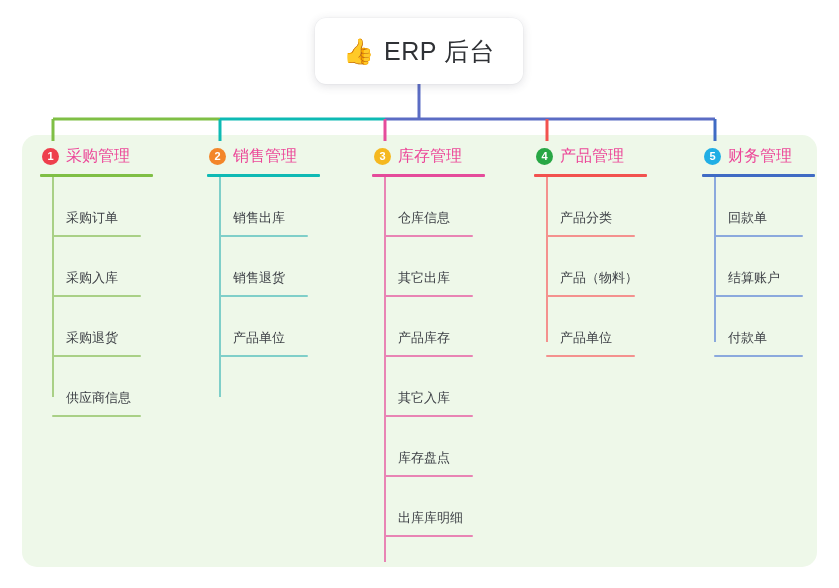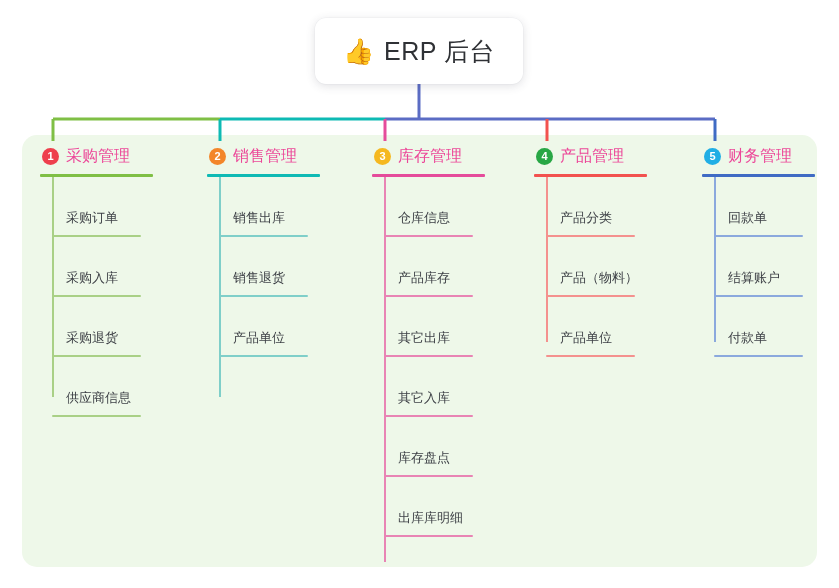--- a/index.html
+++ b/index.html
@@ -159,25 +159,25 @@
           <span class="col-title">库存管理</span>
         </div>
         <div class="head-rule" style="background: rgb(229, 76, 155); width: 113px;"></div>
         <div class="leaves">
           <div class="spine" style="background: rgb(232, 132, 180); height: 385px;"></div>
           <div class="leaf">
             <span class="leaf-label">仓库信息</span>
             <div class="leaf-rule" style="background: rgb(232, 132, 180); width: 89px;"></div>
           </div>
           <div class="leaf">
+            <span class="leaf-label">其它出库</span>
+            <div class="leaf-rule" style="background: rgb(232, 132, 180); width: 89px;"></div>
+          </div>
+          <div class="leaf">
             <span class="leaf-label">产品库存</span>
-            <div class="leaf-rule" style="background: rgb(232, 132, 180); width: 89px;"></div>
-          </div>
-          <div class="leaf">
-            <span class="leaf-label">其它出库</span>
             <div class="leaf-rule" style="background: rgb(232, 132, 180); width: 89px;"></div>
           </div>
           <div class="leaf">
             <span class="leaf-label">其它入库</span>
             <div class="leaf-rule" style="background: rgb(232, 132, 180); width: 89px;"></div>
           </div>
           <div class="leaf">
             <span class="leaf-label">库存盘点</span>
             <div class="leaf-rule" style="background: rgb(232, 132, 180); width: 89px;"></div>
           </div>

